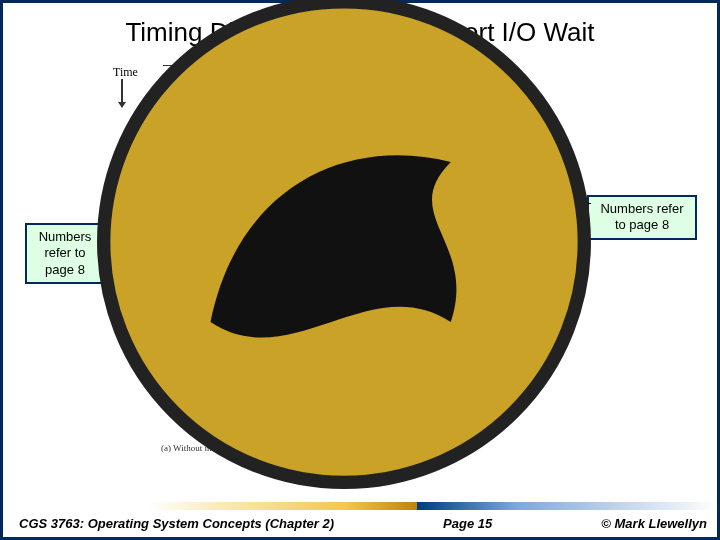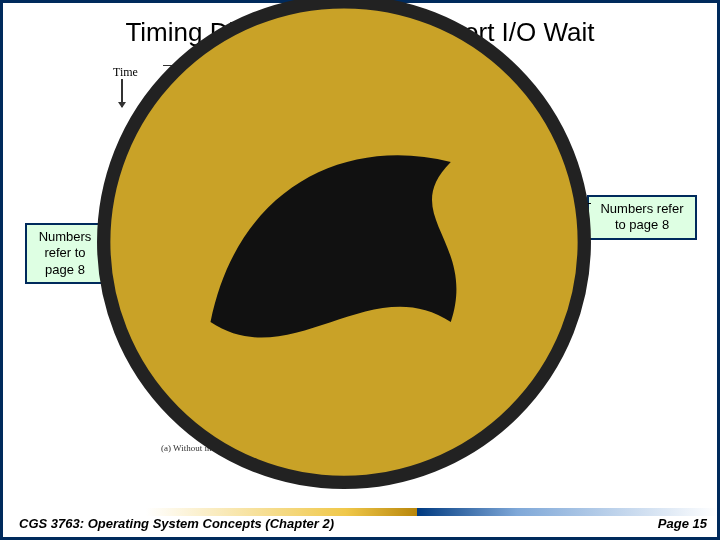--- a/index.html
+++ b/index.html
@@ -25,21 +25,21 @@
   .io-marker { position: absolute; left: 88px; font-size: 9px; font-family: serif; width: 60px; }
   .io-arrows { position: absolute; left: 80px; width: 4px; }
   .io-arrows::before { content: '↕'; position: absolute; font-size: 14px; color: #444; }
   .caption { position: absolute; font-size: 9px; font-family: serif; color: #333; }
   .cap-a { left: 18px; top: 378px; }
   .cap-b { left: 250px; top: 338px; }
   .footer-zone { position: absolute; bottom: 0; left: 0; right: 0; }
   .footer-bar { position: relative; height: 8px; }
   .grad-yellow { position: absolute; left: 0; right: 0; top: 0; height: 8px; background: linear-gradient(90deg, #fff 0%, #fff 20%, #f0c84a 48%, #b8860b 58%, #fff 58%, #fff 100%); }
   .grad-blue   { position: absolute; left: 0; right: 0; top: 0; height: 8px; background: linear-gradient(90deg, transparent 0%, transparent 58%, #003a80 58%, #7fa8d8 72%, #fff 100%); }
-  .footer-text { display: flex; justify-content: space-between; padding: 0 10px 6px 16px; font-size: 13px; font-style: italic; font-weight: bold; font-family: Arial, sans-serif; }
+  .footer-text { display: flex; justify-content: space-between; padding: 6px 10px 6px 16px; font-size: 13px; font-style: italic; font-weight: bold; font-family: Arial, sans-serif; }
   .footer-text span { white-space: nowrap; }
   .ucf-logo { position: absolute; right: 16px; bottom: 28px; width: 40px; height: 40px; }
   .pegasus { width: 100%; height: 100%; }
 </style>
 </head>
 <body>
 
 <div class="slide">
   <div class="title">Timing Diagram Based on Short I/O Wait</div>
 
@@ -126,15 +126,16 @@
   </svg>
 
   <div class="footer-zone">
     <div class="footer-bar">
       <div class="grad-yellow"></div>
       <div class="grad-blue"></div>
     </div>
     <div class="footer-text">
       <span>CGS 3763: Operating System Concepts  (Chapter 2)</span>
       <span>Page 15</span>
+      <span>© Mark Llewellyn</span>
     </div>
   </div>
 </div>
 
 </body></html>

